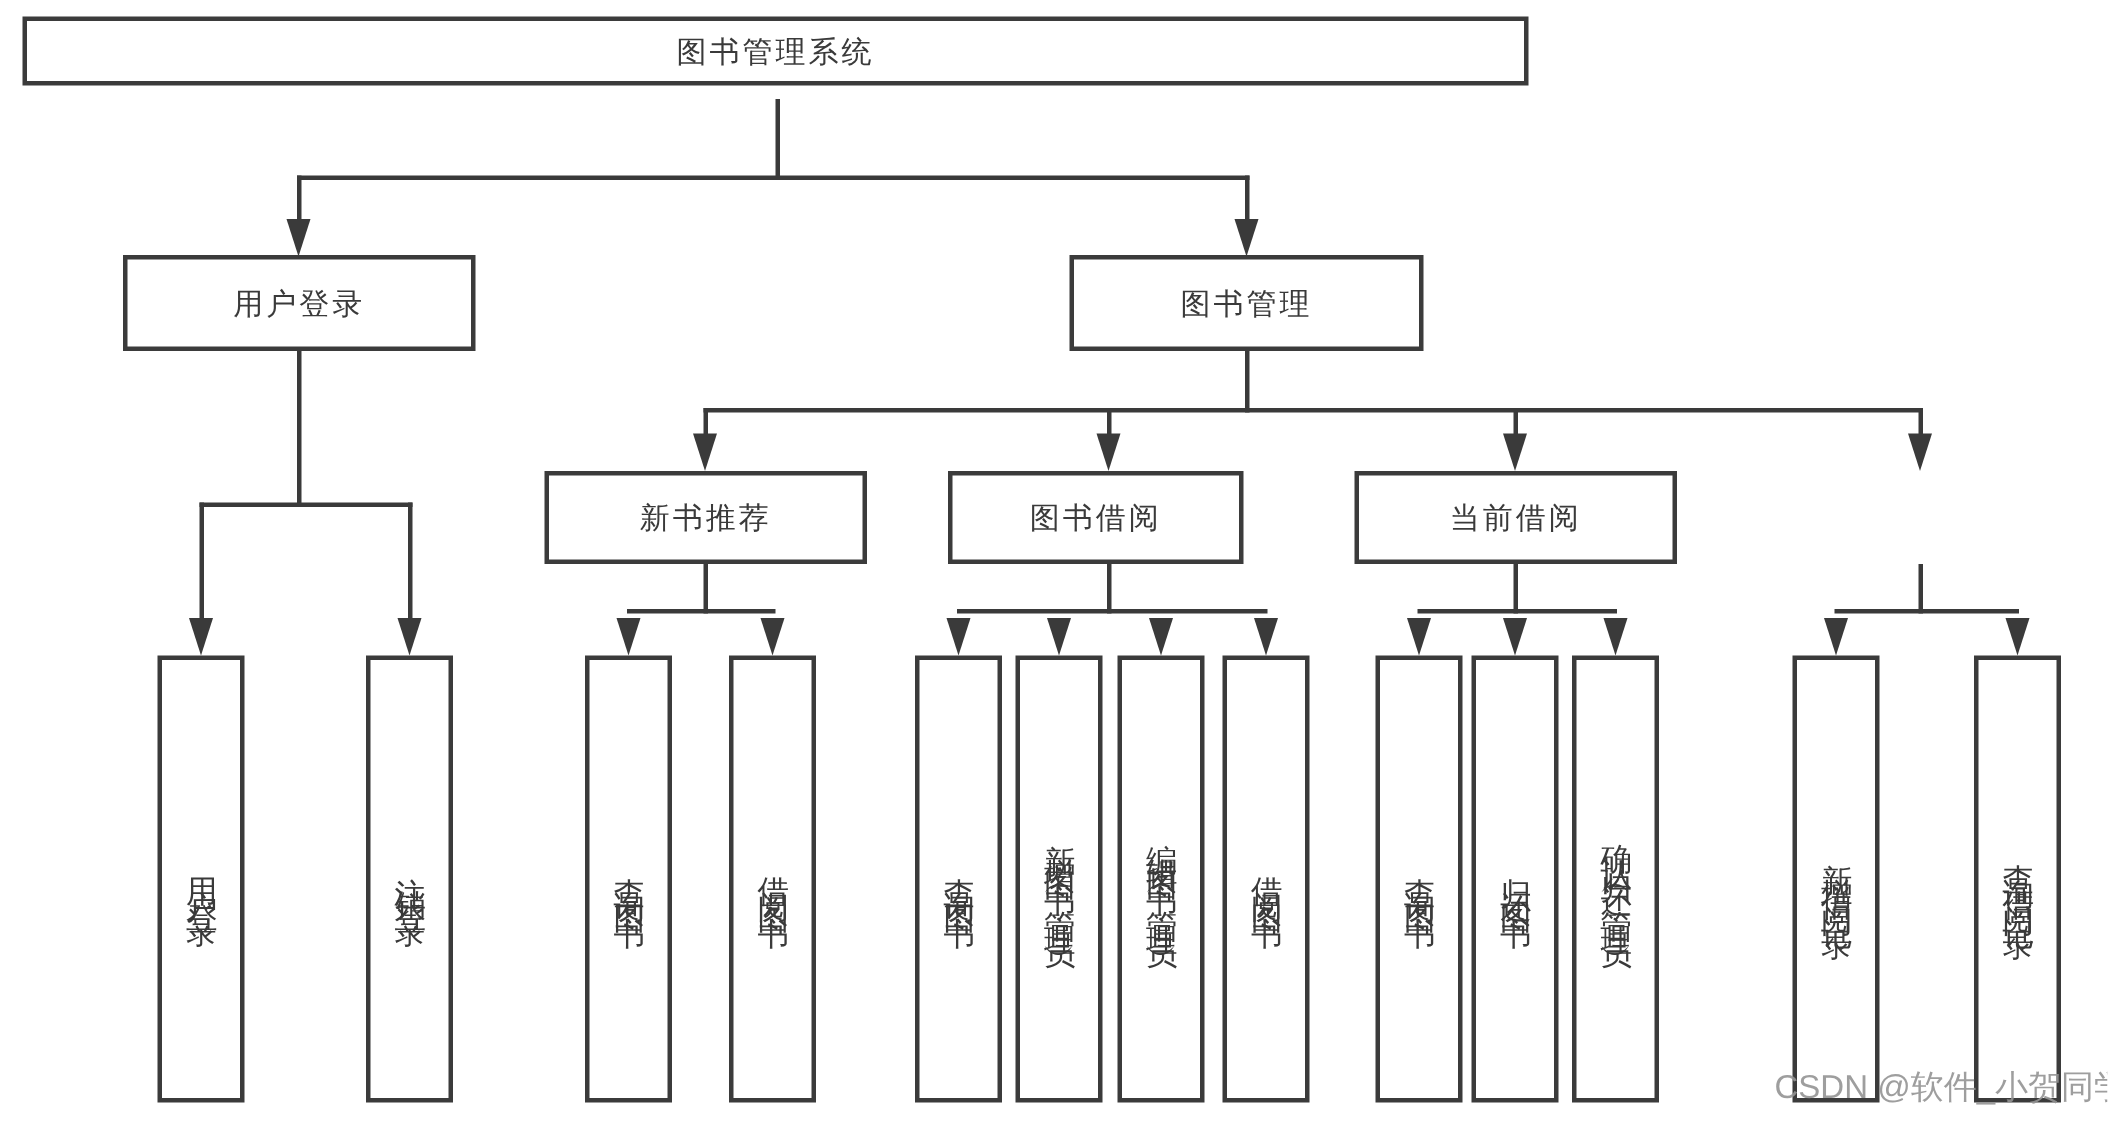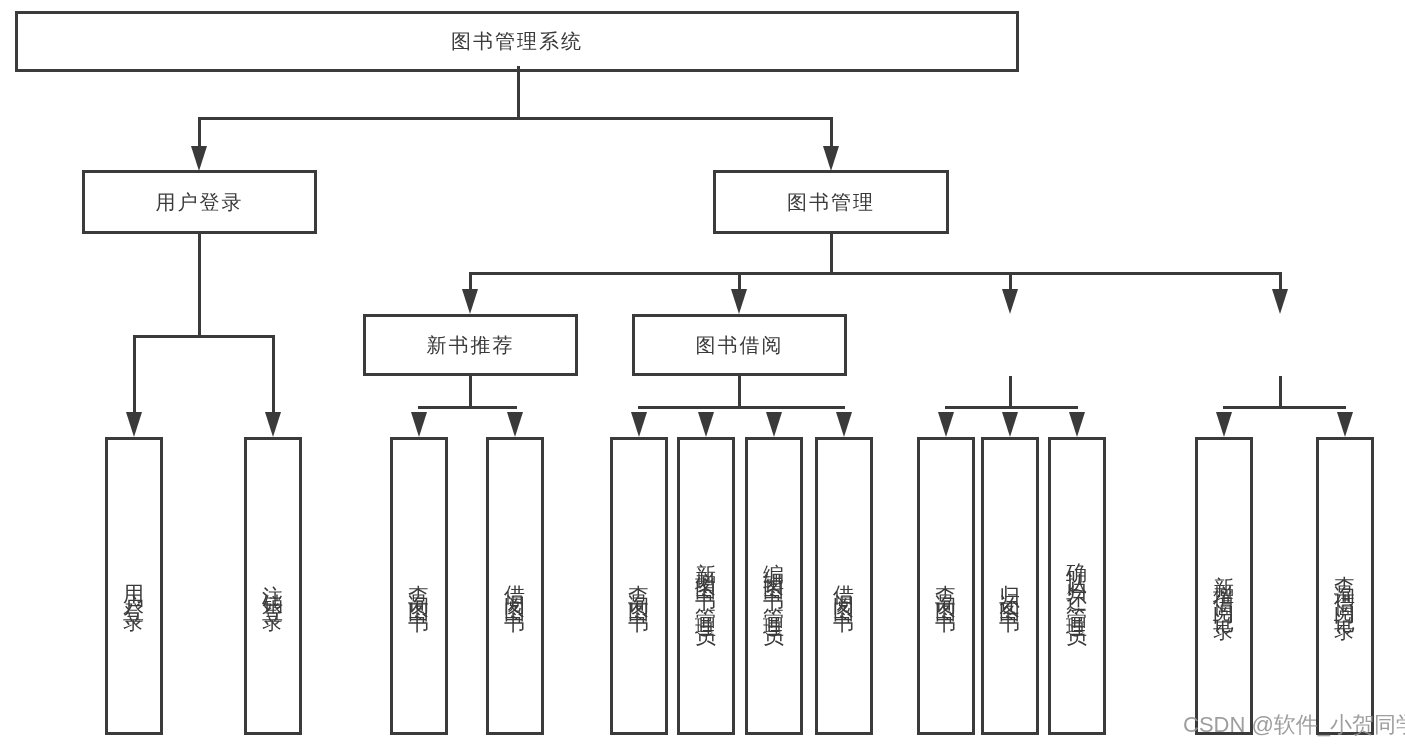--- a/index.html
+++ b/index.html
@@ -67,36 +67,39 @@
     color: rgba(148,148,148,0.9);
     white-space: nowrap;
     z-index: 5;
   }
 </style>
 </head>
 <body>
 
 <div class="canvas">
 
-  <div class="box" style="left:15px; top:11px; width:1004px; height:61px;">
+  <div class="box" style="left:15px; top:11px; width:1004px; height:46px;">
     <span class="hlabel">图书管理系统</span>
   </div>
 
   <div class="box" style="left:82px; top:170px; width:235px; height:64px;">
     <span class="hlabel">用户登录</span>
   </div>
   <div class="box" style="left:363px; top:314px; width:215px; height:62px;">
     <span class="hlabel">新书推荐</span>
   </div>
 
   <div class="box" style="left:713px; top:170px; width:236px; height:64px;">
     <span class="hlabel">图书管理</span>
   </div>
-  <div class="box" style="left:632px; top:314px; width:215px; height:62px;">
+  <div class="box" style="left:632px; top:314px; width:197px; height:62px;">
     <span class="hlabel">图书借阅</span>
+  </div>
+  <div class="box" style="left:903px; top:314px; width:215px; height:62px;">
+    <span class="hlabel">当前借阅</span>
   </div>
 
   <div class="box vbox" style="left:105px; top:437px; width:58px; height:298px;">
     <span>用户登录</span>
   </div>
   <div class="box vbox" style="left:244px; top:437px; width:58px; height:298px;">
     <span>注销登录</span>
   </div>
 
   <div class="box vbox" style="left:390px; top:437px; width:58px; height:298px;">

